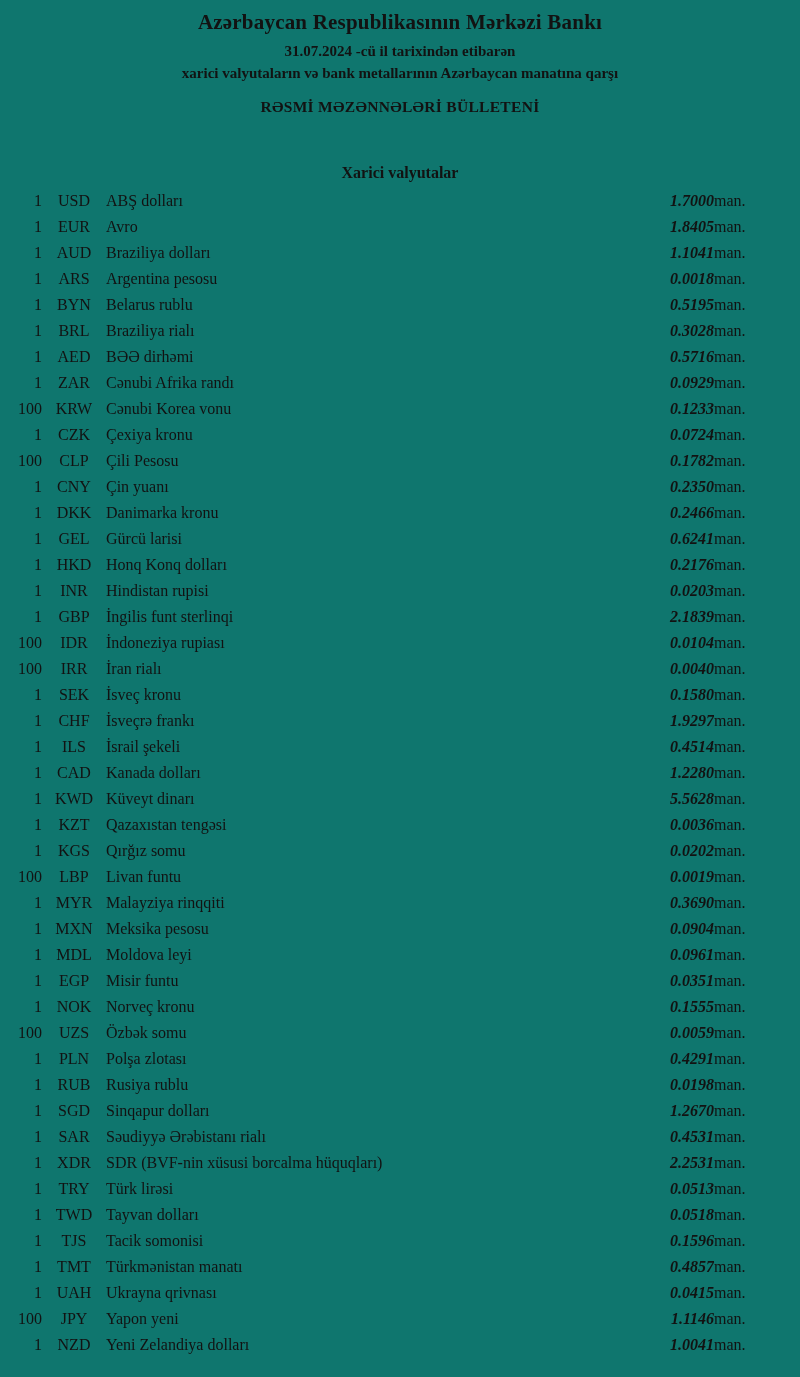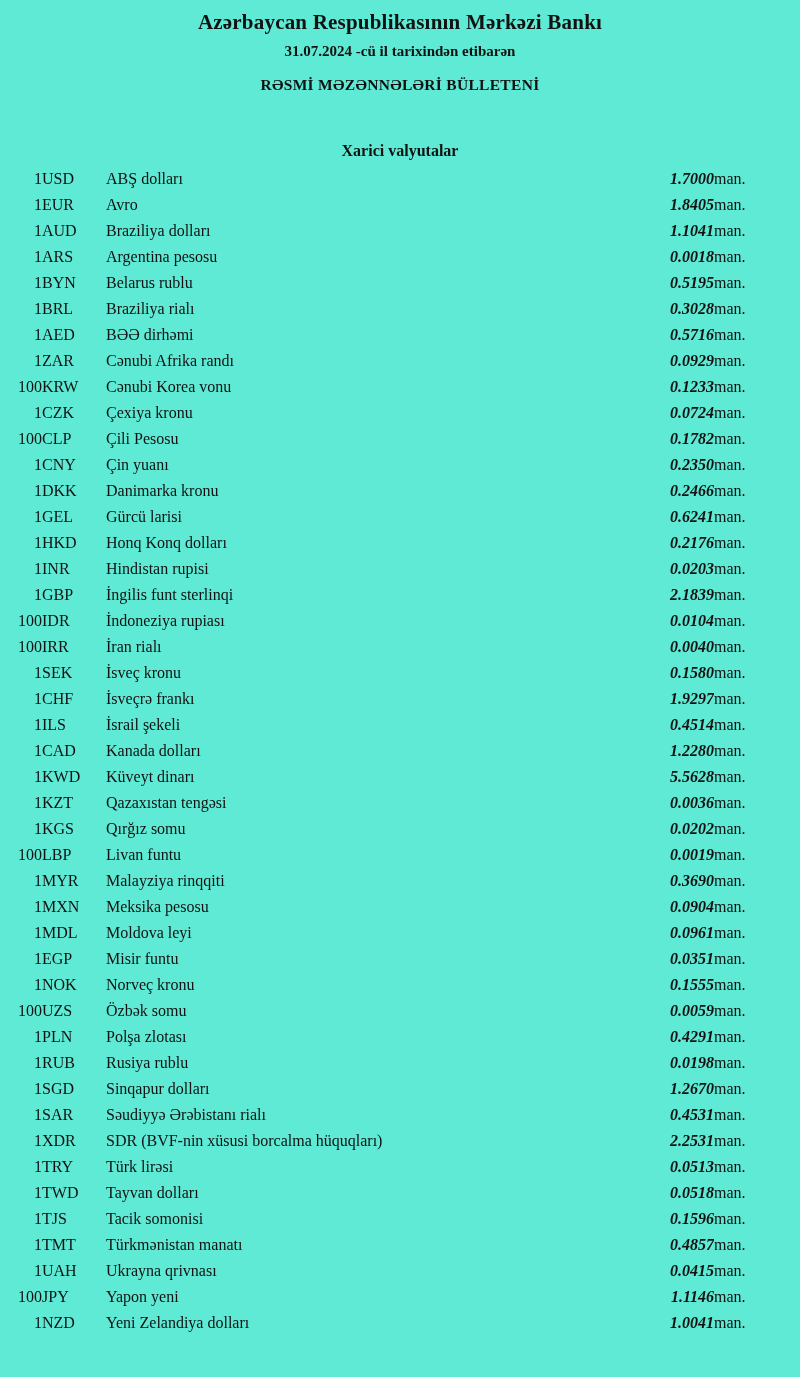--- a/index.html
+++ b/index.html
@@ -11,21 +11,21 @@
   body {
     font-family: "Liberation Serif", "DejaVu Serif", serif;
     color: #121212;
     -webkit-font-smoothing: antialiased;
   }
   .page {
     width: 800px;
     min-height: 1377px;
     box-sizing: border-box;
     padding-top: 10px;
-    background: #5eead4;
+    background: #0f766e;
   }
   .doc-header {
     text-align: center;
   }
   .doc-title {
     font-size: 21px;
     font-weight: bold;
     margin: 0 0 8px 0;
     letter-spacing: 0.2px;
   }
@@ -62,20 +62,21 @@
     vertical-align: middle;
     white-space: nowrap;
     overflow: hidden;
   }
   td.qty {
     width: 36px;
     text-align: right;
   }
   td.code {
     width: 64px;
+    text-align: center;
     font-size: 15.5px;
   }
   td.name {
     text-align: left;
     padding-left: 6px;
     margin-left: 16px;
   }
   td.rate {
     width: 92px;
     text-align: right;
@@ -90,20 +91,21 @@
   }
 </style>
 </head>
 <body>
 
 <div class="page">
 
   <div class="doc-header">
     <div class="doc-title">Azərbaycan Respublikasının Mərkəzi Bankı</div>
     <div class="doc-sub">31.07.2024 -cü il tarixindən etibarən</div>
+    <div class="doc-sub">xarici valyutaların və bank metallarının Azərbaycan manatına qarşı</div>
     <div class="doc-sub-caps">RƏSMİ MƏZƏNNƏLƏRİ BÜLLETENİ</div>
   </div>
 
   <div class="section-title">Xarici valyutalar</div>
 
   <table class="rates">
     <tbody>
         <tr>
       <td class="qty">1</td>
       <td class="code">USD</td>

